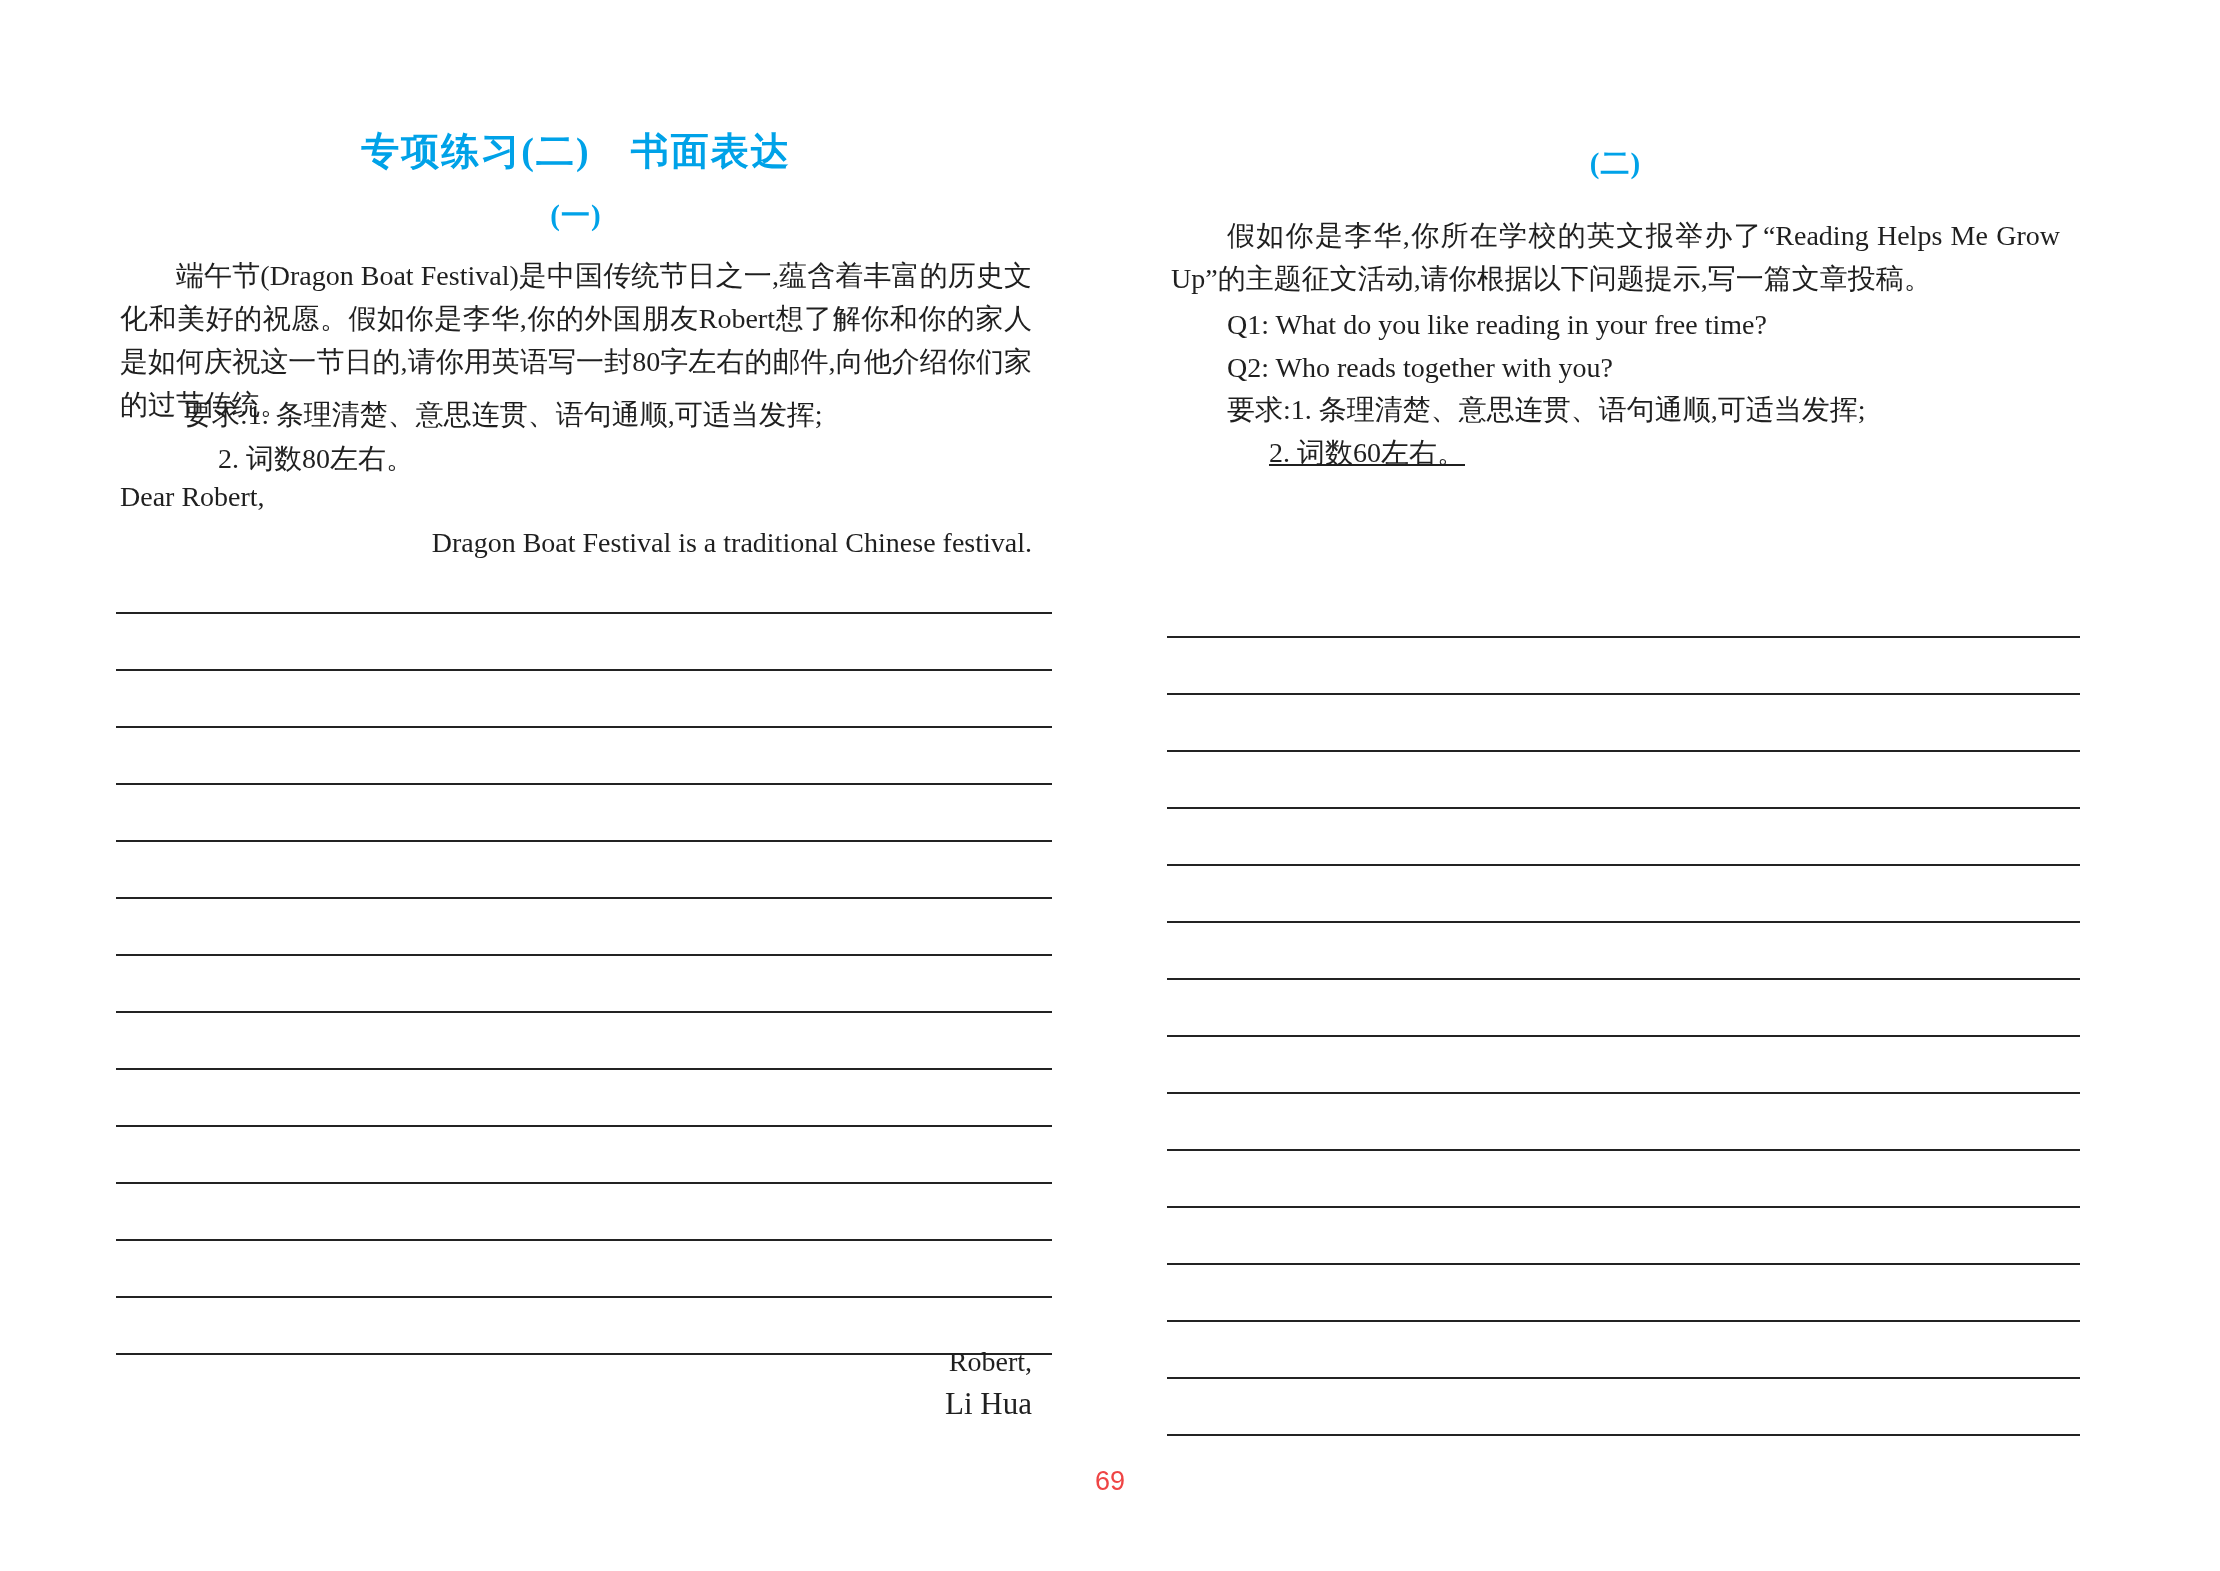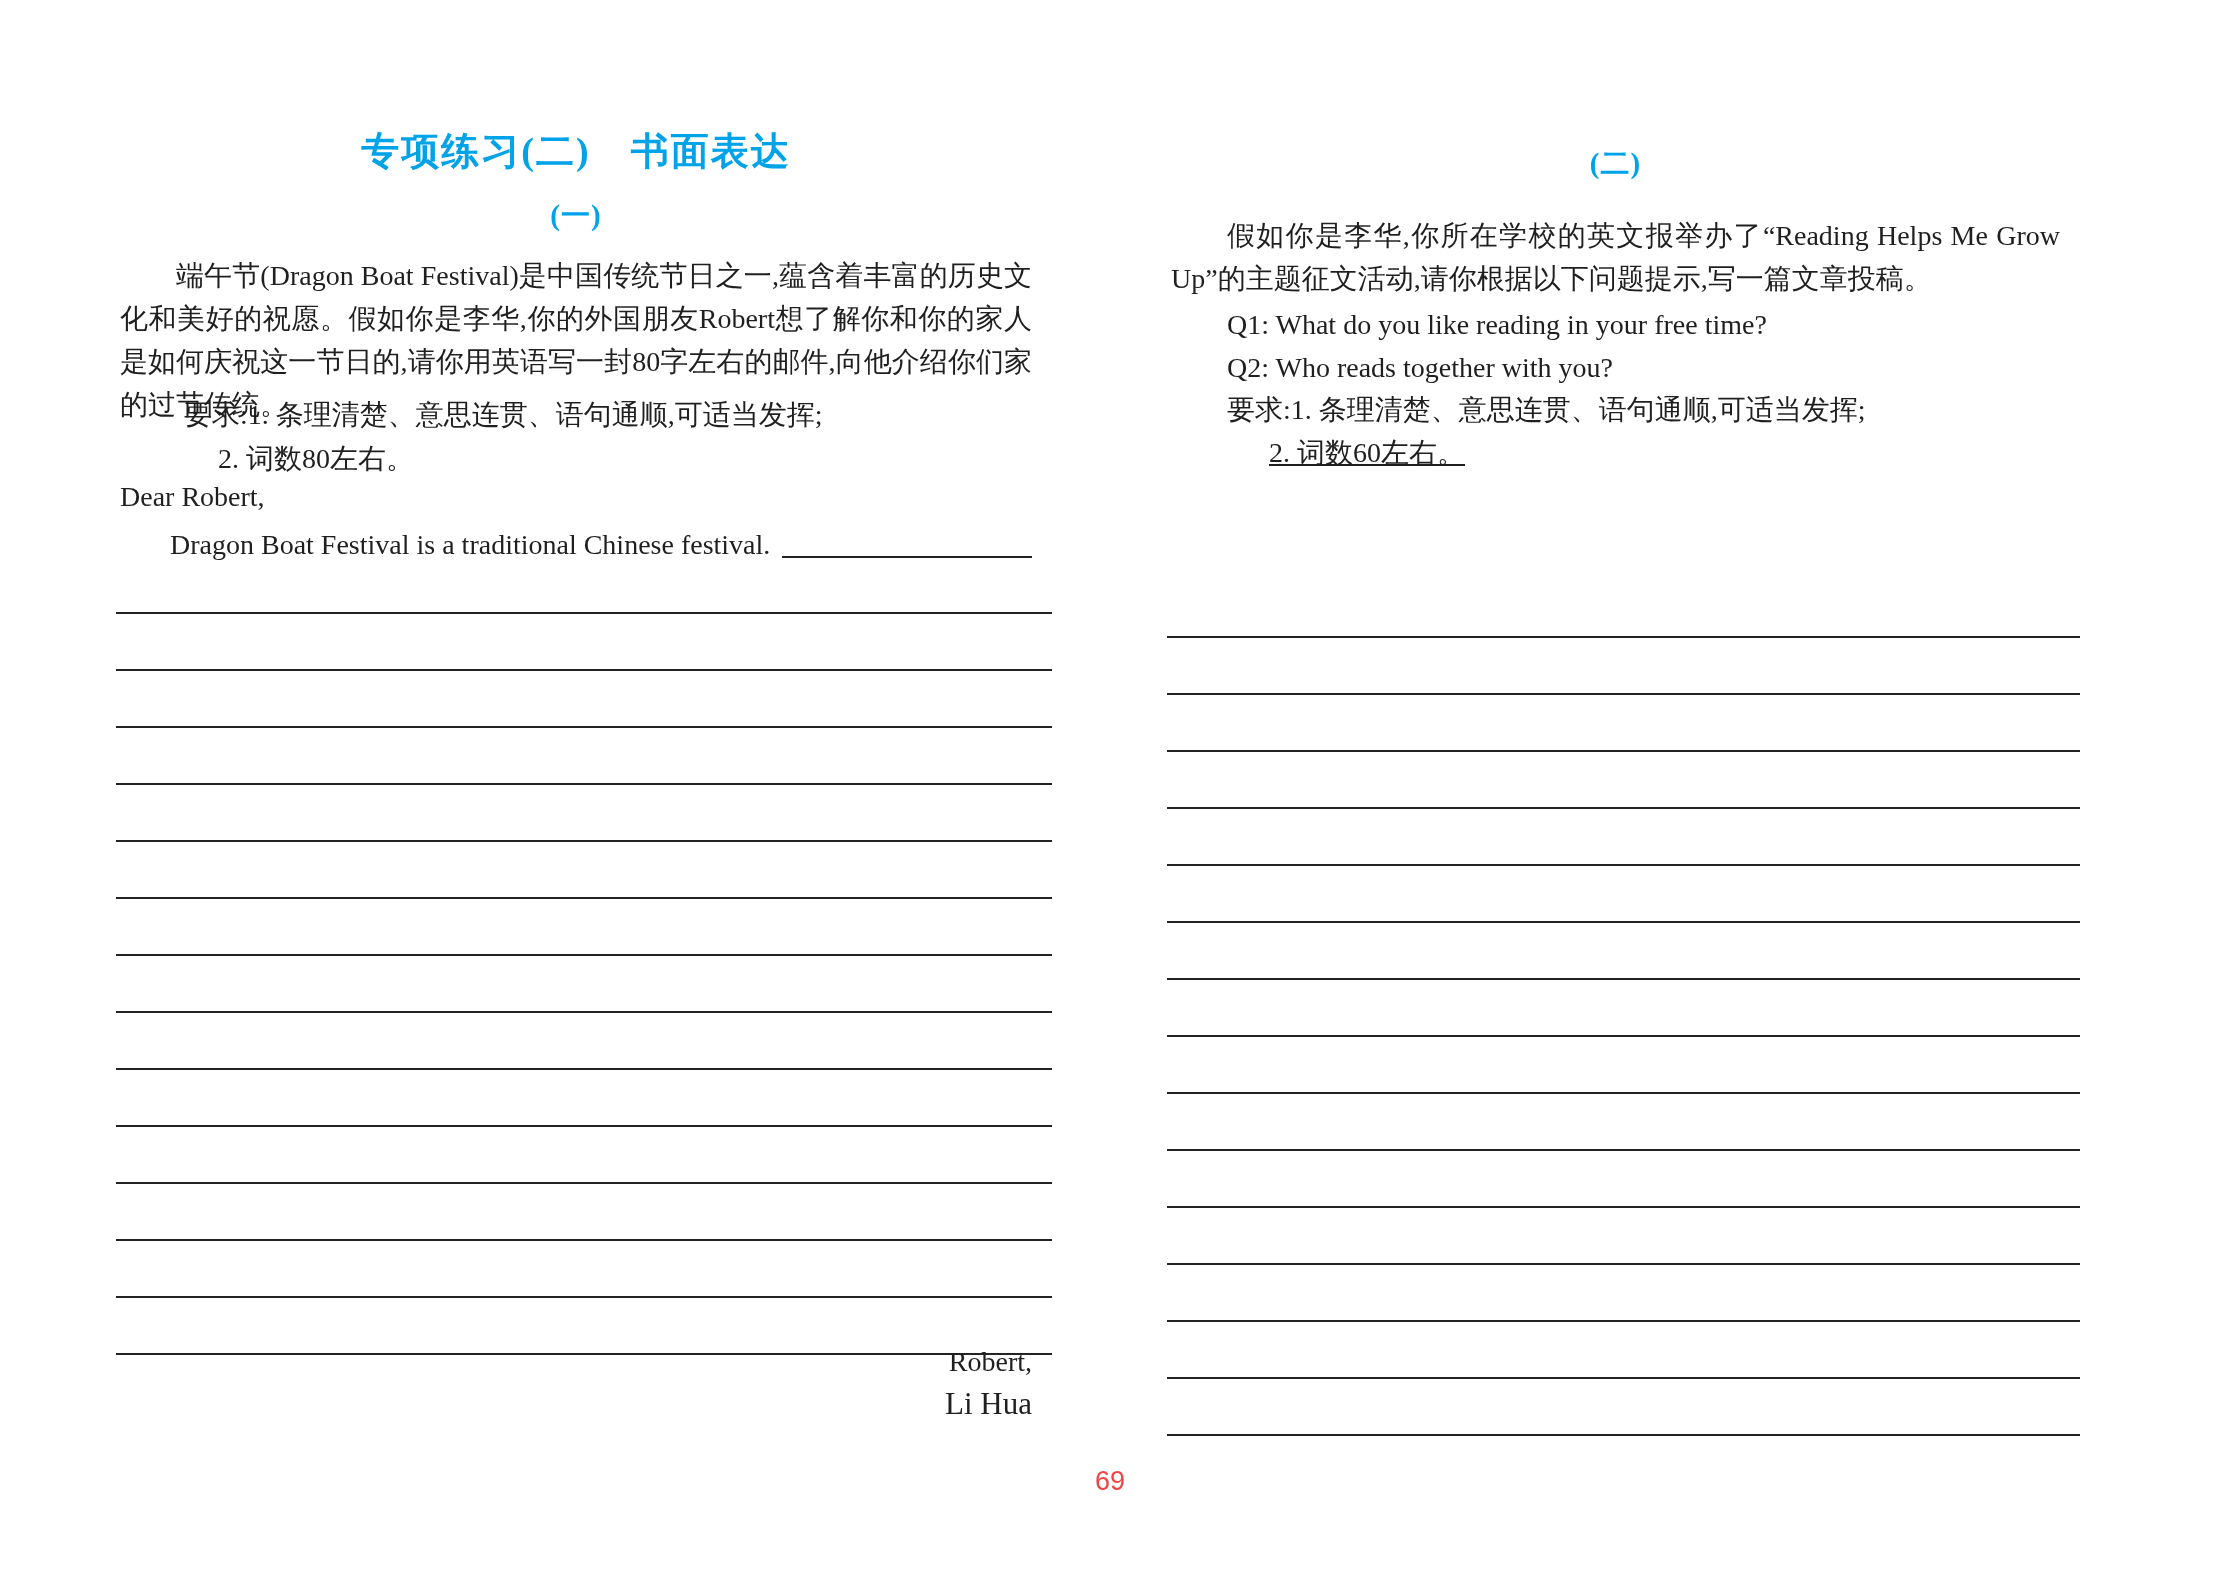--- a/index.html
+++ b/index.html
@@ -43,21 +43,21 @@
   .p-one { top: 250px; }
   .p-two { top: 210px; }
 
   .req-line  { font-size: 28px; line-height: 42px; padding-left: 64px; }
   .req-line2 { font-size: 28px; line-height: 42px; padding-left: 98px; }
   .r1-a { top: 390px; }
   .r1-b { top: 434px; }
 
   .salutation { top: 475px; font-size: 28px; line-height: 36px; }
 
-  .opening { top: 520px; display: flex; height: 40px; align-items: flex-end; }
+  .opening { top: 520px; display: flex; height: 40px; align-items: flex-end; flex-direction: column; }
   .opening-text {
     font-size: 28px;
     line-height: 38px;
     padding-left: 50px;
     white-space: nowrap;
   }
   .fill-line {
     flex: 1;
     height: 0;
     border-bottom: 2px solid #232323;

